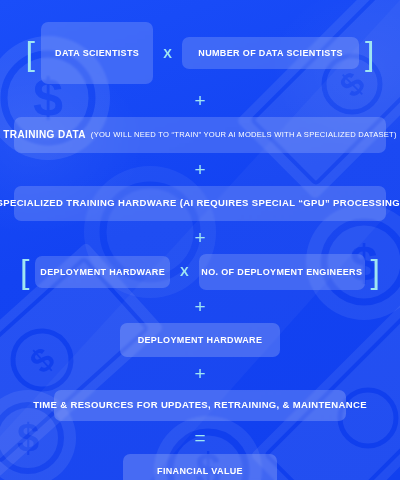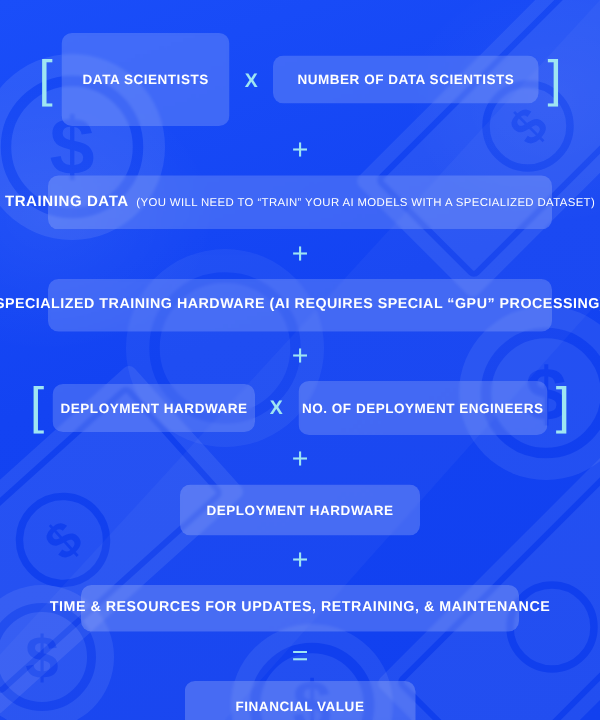--- a/index.html
+++ b/index.html
@@ -106,21 +106,21 @@
 
   .pill-sm   { font-size: 9px; }
   .pill-md   { font-size: 9.5px; }
 
   
   .pill-ds   { min-width: 96px; padding: 26px 14px; }
   .pill-nds  { min-width: 148px; padding: 11px 16px; text-align: right; }
 
   
   .pill-wide {
-    width: 336px;
+    width: 372px;
     padding: 12px 10px;
   }
 
   
   .pill-dh   { min-width: 118px; padding: 11px 14px; }
   .pill-node { min-width: 154px; padding: 13px 14px; }
 
   
   .pill-dh2  { min-width: 130px; padding: 12px 18px; }
 

